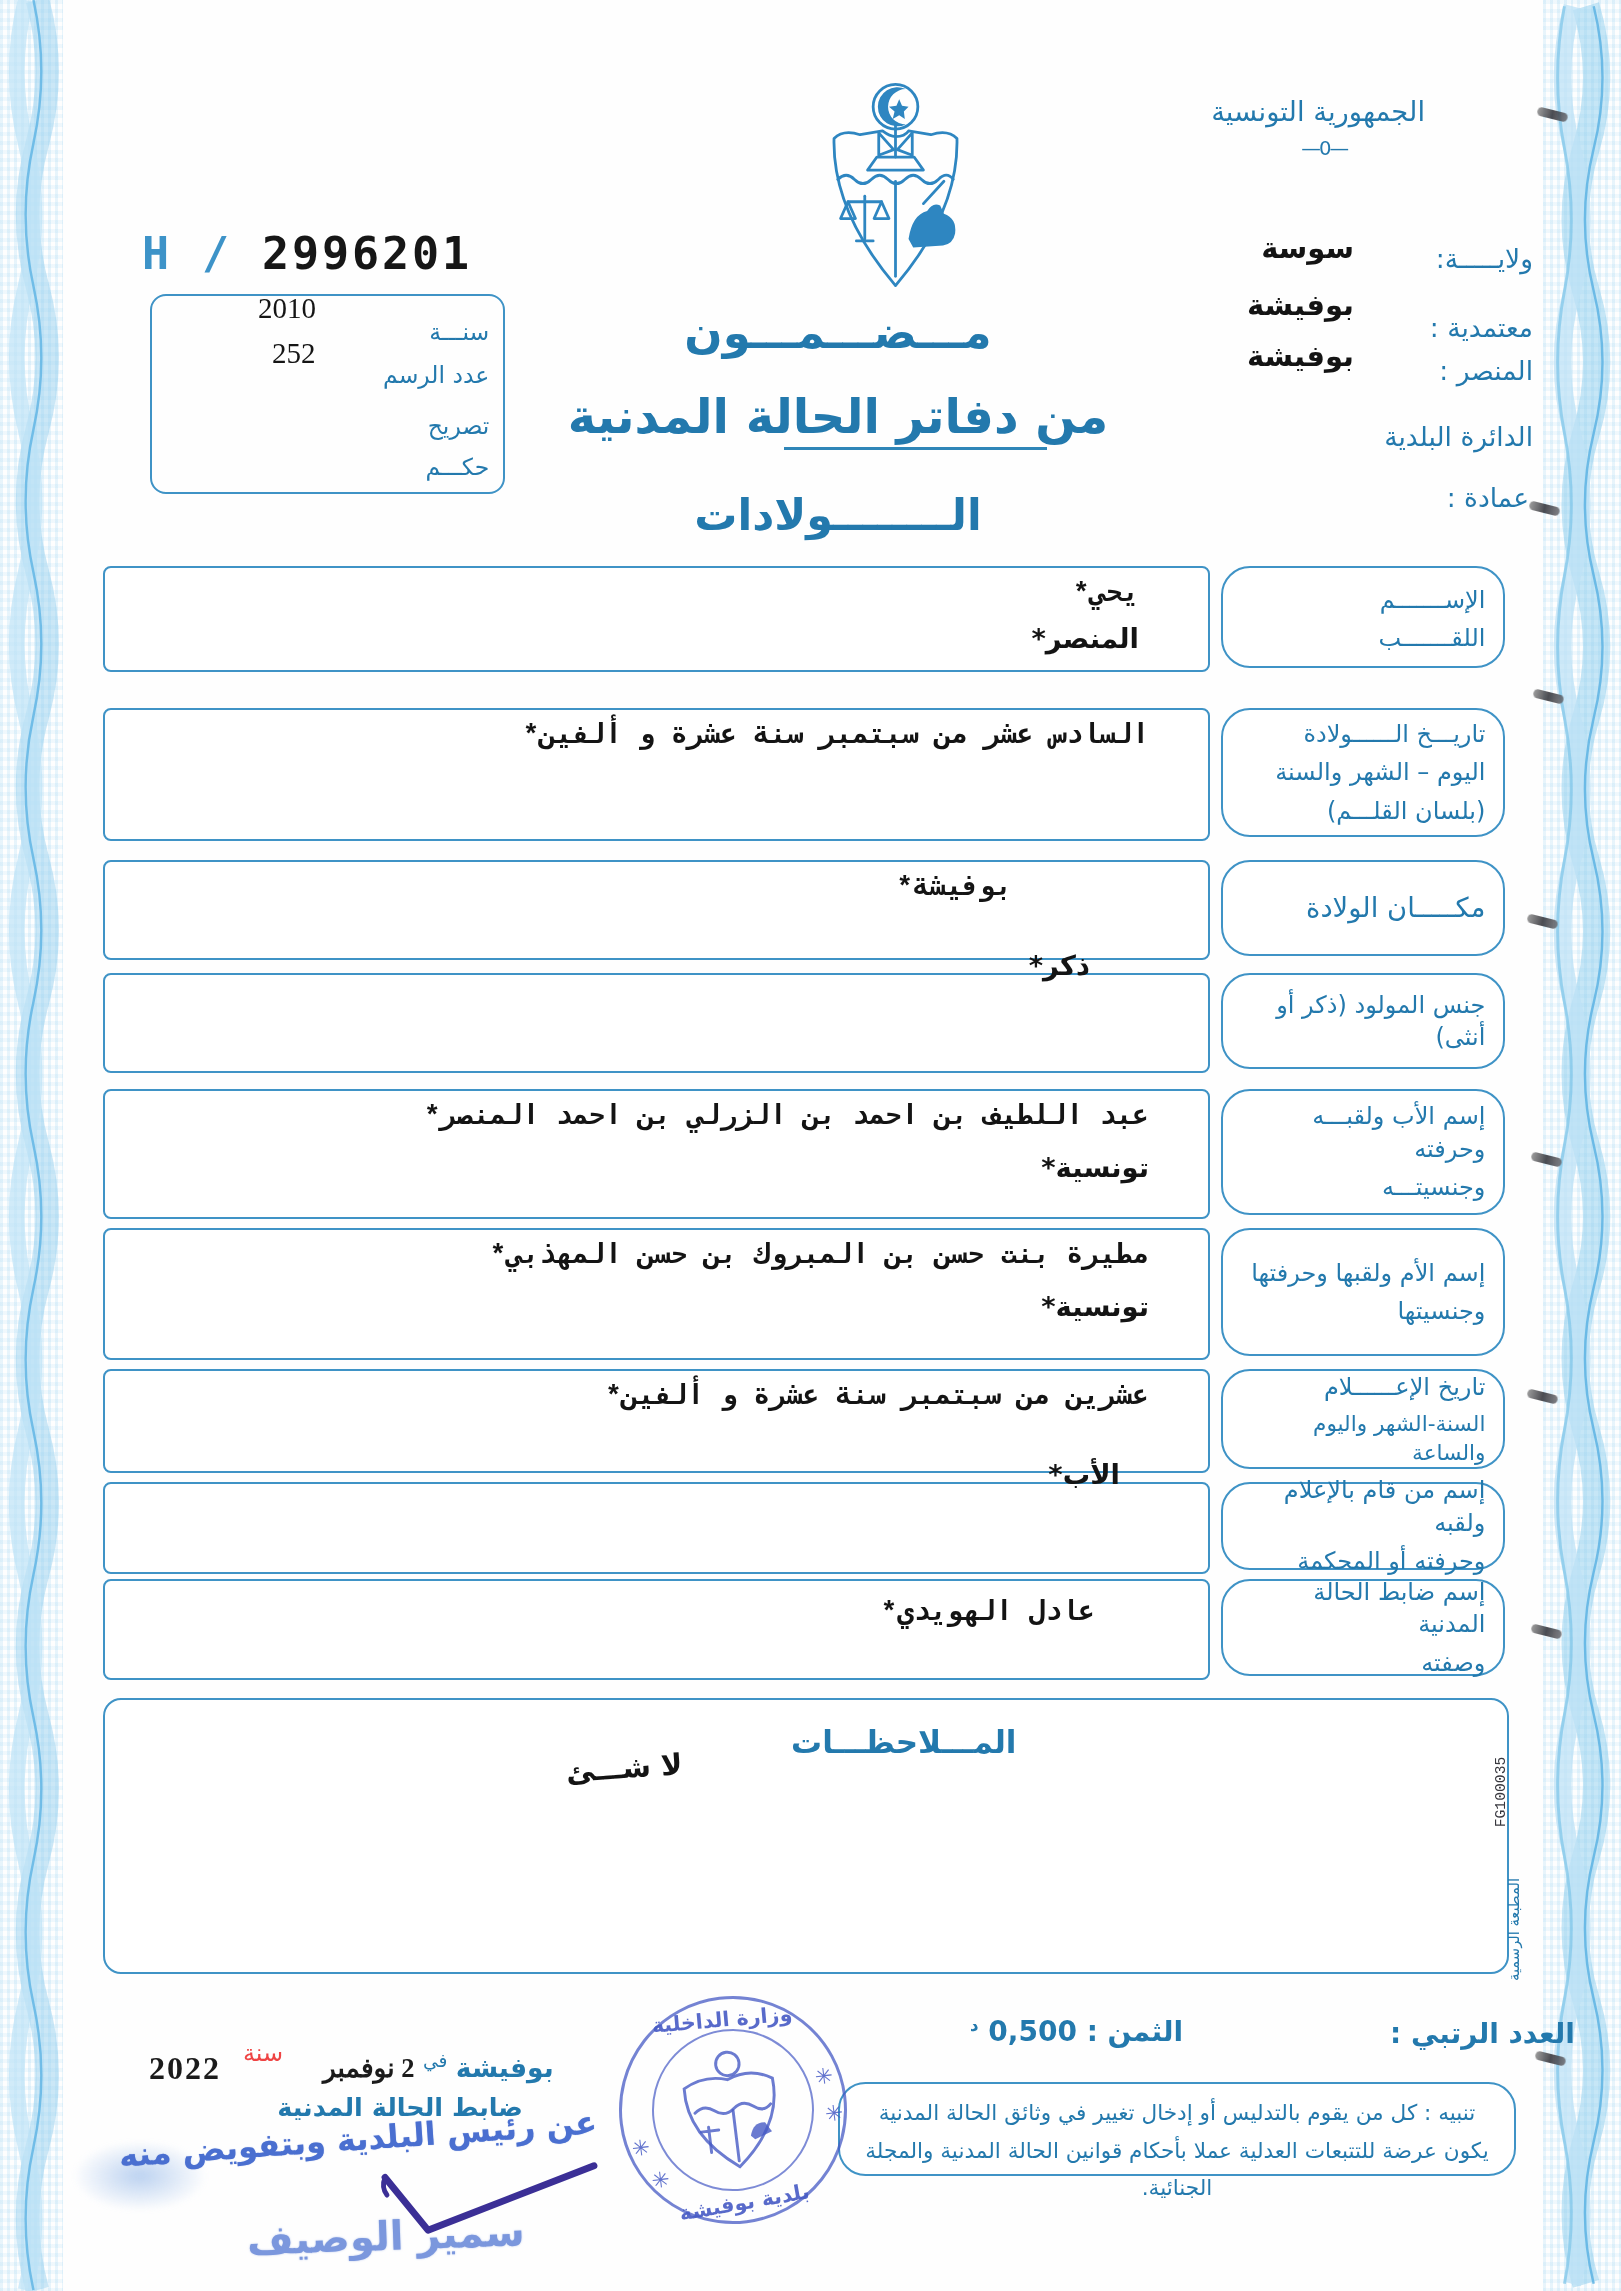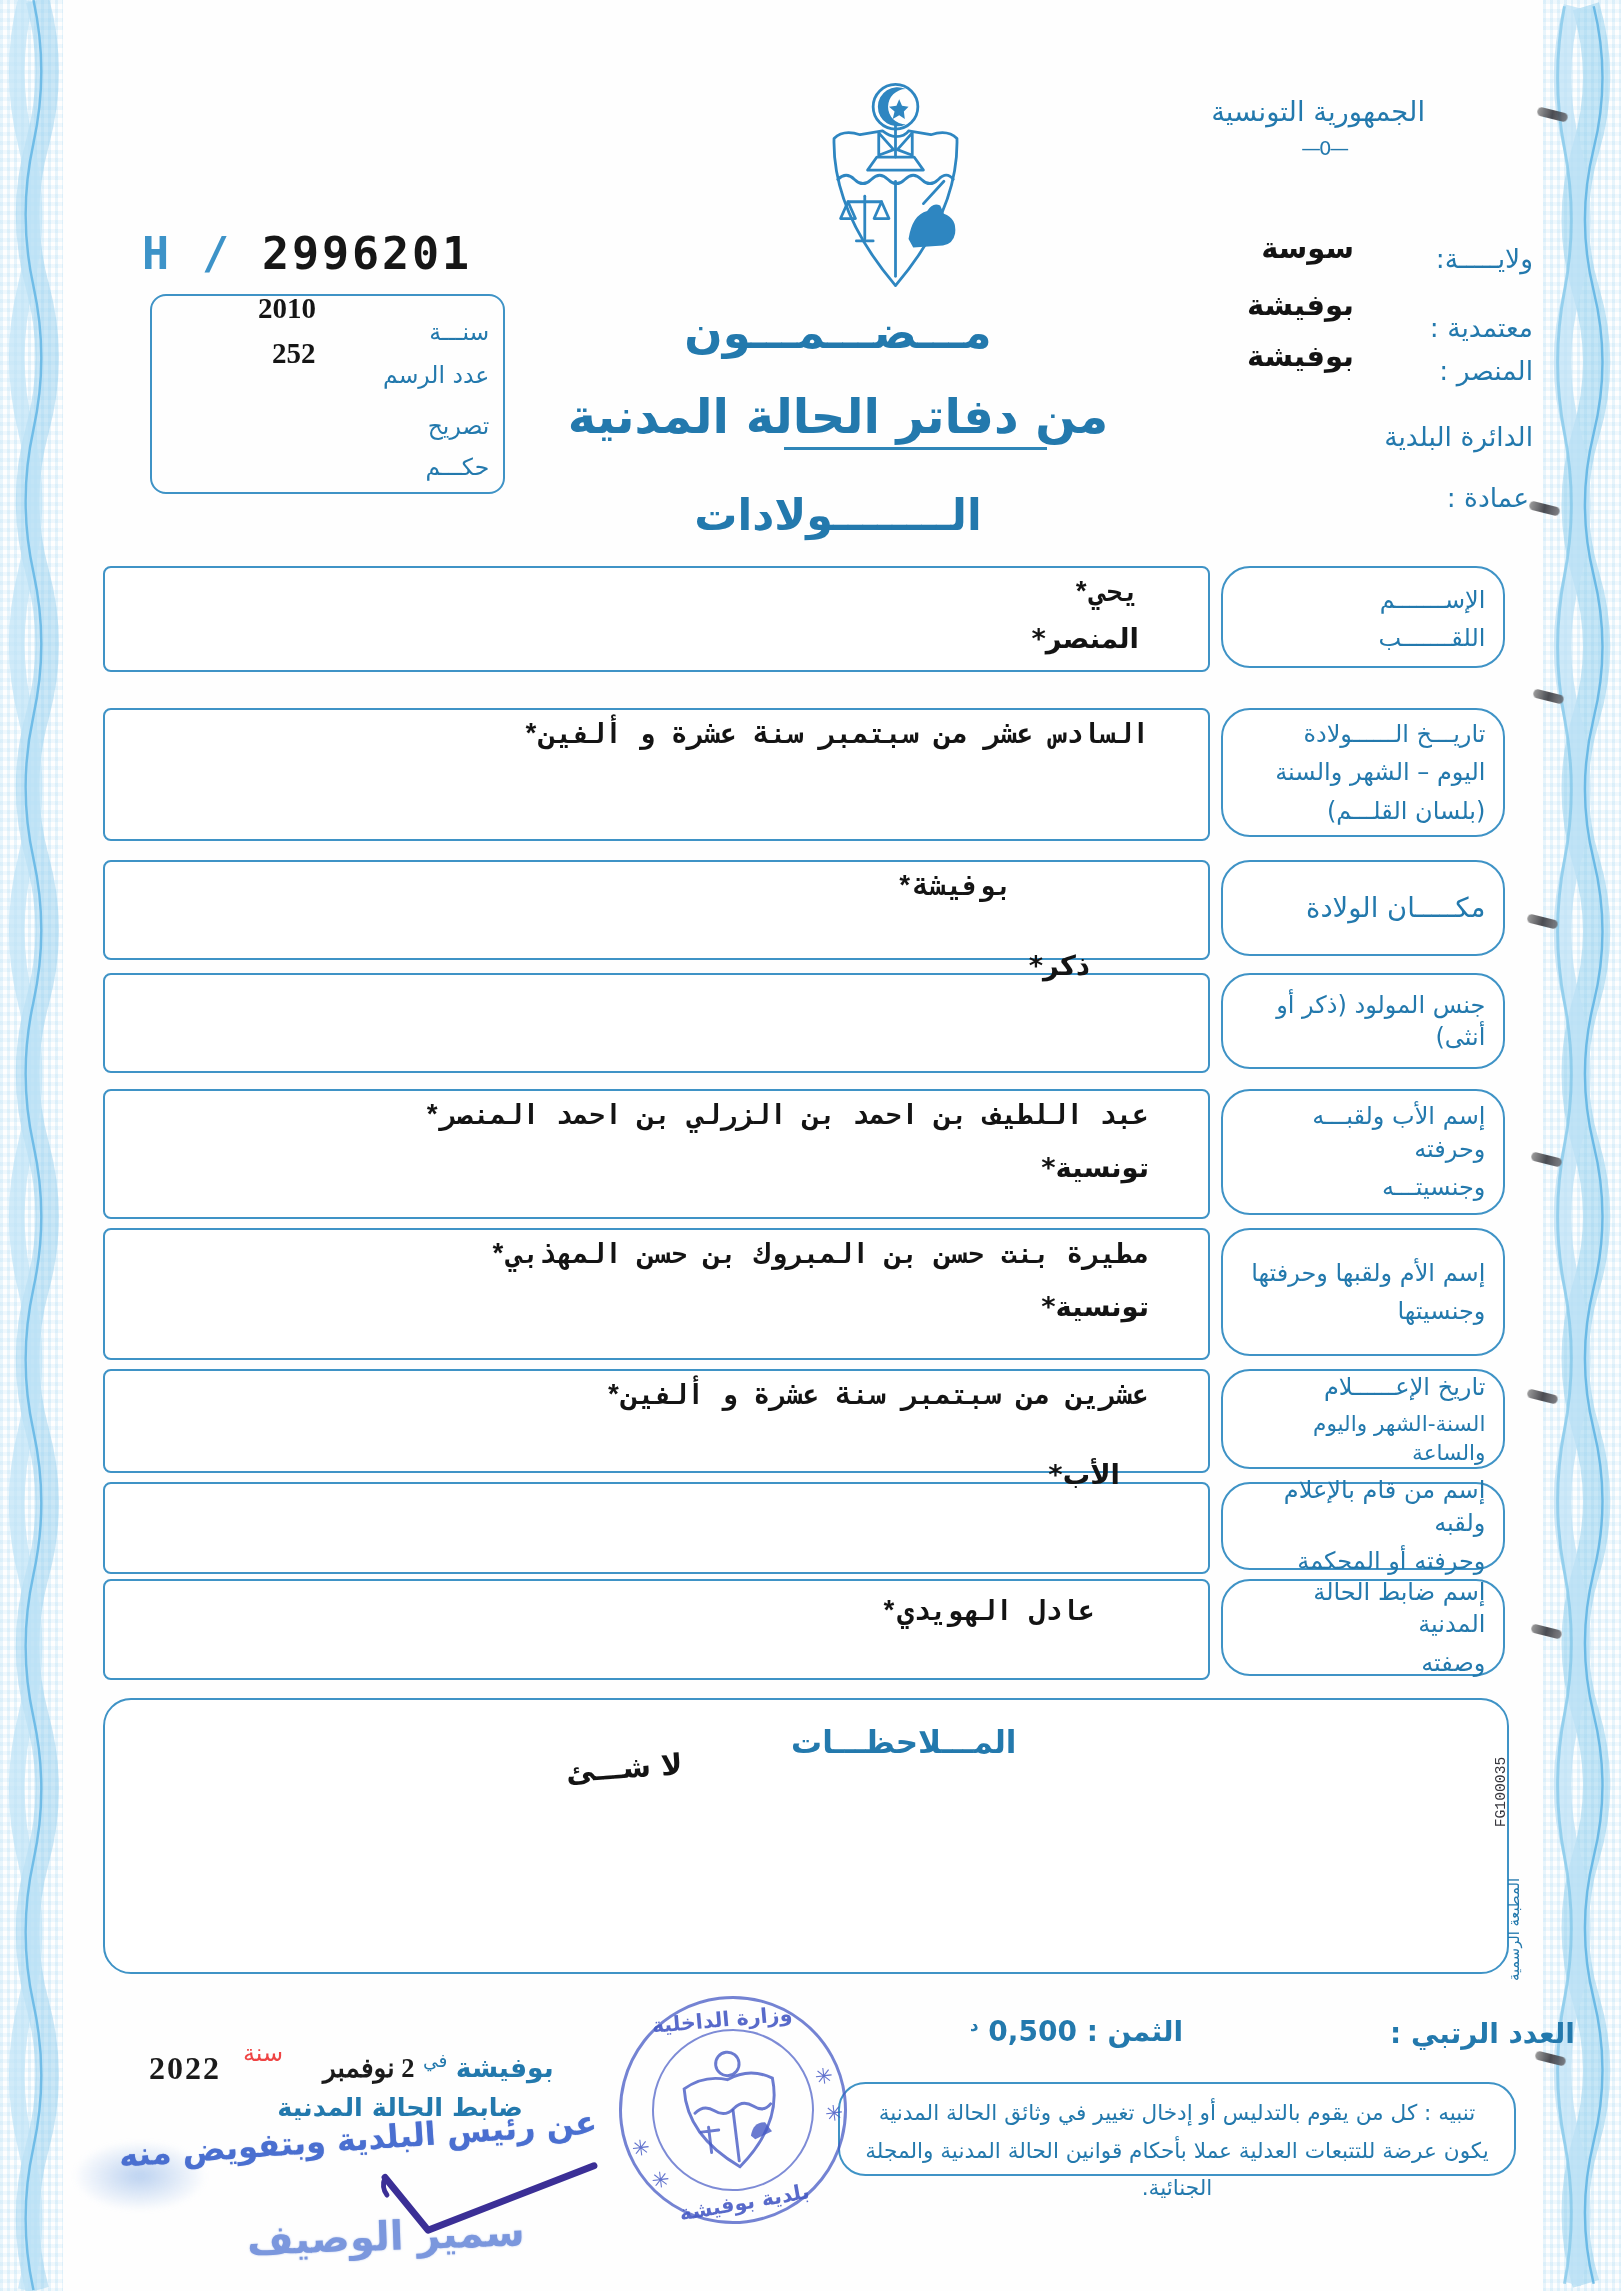--- a/index.html
+++ b/index.html
@@ -28,21 +28,21 @@
   
   .republic{font-size:27.4px;letter-spacing:1px;}
   .divider-o{font-size:19.6px;letter-spacing:-2px;}
   .serial{font-size:45px;font-family:"DejaVu Sans Mono","Liberation Mono",monospace;letter-spacing:2.9px;}
   .serial .pfx{color:#3d93c8;font-weight:bold;}
   .serial .num{color:#161616;font-weight:bold;}
 
   .regbox{border:2.5px solid #3f93c6;border-radius:16px;}
   .regbox .lab{position:absolute;right:13.7px;font-size:23.5px;color:#2379ad;white-space:nowrap;}
   .regbox .v{position:absolute;font-family:"Liberation Serif","DejaVu Serif",serif;
-             font-weight:bold;color:#151515;font-size:29px;}
+             font-weight:normal;color:#151515;font-size:29px;}
 
   .region-label{font-size:26.5px;color:#2379ad;white-space:nowrap;}
   .region-value{font-size:29px;font-weight:bold;color:#141414;white-space:nowrap;}
 
   .title1{font-size:45px;font-weight:bold;color:#2379ad;letter-spacing:2px;}
   .title2{font-size:48px;font-weight:bold;color:#2379ad;}
   .title3{font-size:43px;font-weight:bold;color:#2379ad;letter-spacing:1px;}
   .t-underline{background:#2f86b8;height:2.9px;}
 
   
@@ -53,21 +53,21 @@
         border:2.9px solid #3f93c6;border-radius:29px;background:#fff;
         display:flex;flex-direction:column;justify-content:center;align-items:flex-start;
         padding:5.9px 17.6px;box-sizing:border-box;gap:5.9px;}
   .lbox .lab{font-size:24px;color:#2379ad;line-height:1.35;}
   .lbox.spread{justify-content:space-between;padding-top:15.7px;padding-bottom:15.7px;}
   .vbox .val{position:absolute;right:59px;font-size:27.4px;font-weight:bold;color:#141414;white-space:nowrap;}
   .v-top{top:7.8px;font-family:Liberation Mono, monospace;}
   .v-second{top:61px;}
   .v-over{top:-25.5px;}
 
-  .obs-box{border:2.9px solid #3f93c6;border-radius:28px;background:#fff;}
+  .obs-box{border:2.9px solid #3f93c6;border-radius:18px;background:#fff;}
   .obs-title{font-size:31px;font-weight:bold;color:#2379ad;letter-spacing:2px;}
   .obs-val{font-size:29px;font-weight:bold;color:#141414;transform:rotate(-4deg);}
 
   
   .ordinal{font-size:28px;font-weight:bold;color:#2379ad;}
   .price{font-size:28px;font-weight:bold;color:#2379ad;}
   .price sup{font-size:16.7px;}
   .notice-box{border:2.5px solid #3f93c6;border-radius:27.4px;background:#fff;
               font-size:21.6px;color:#2379ad;line-height:1.75;text-align:center;
               padding:9.8px 17.6px;box-sizing:border-box;}

